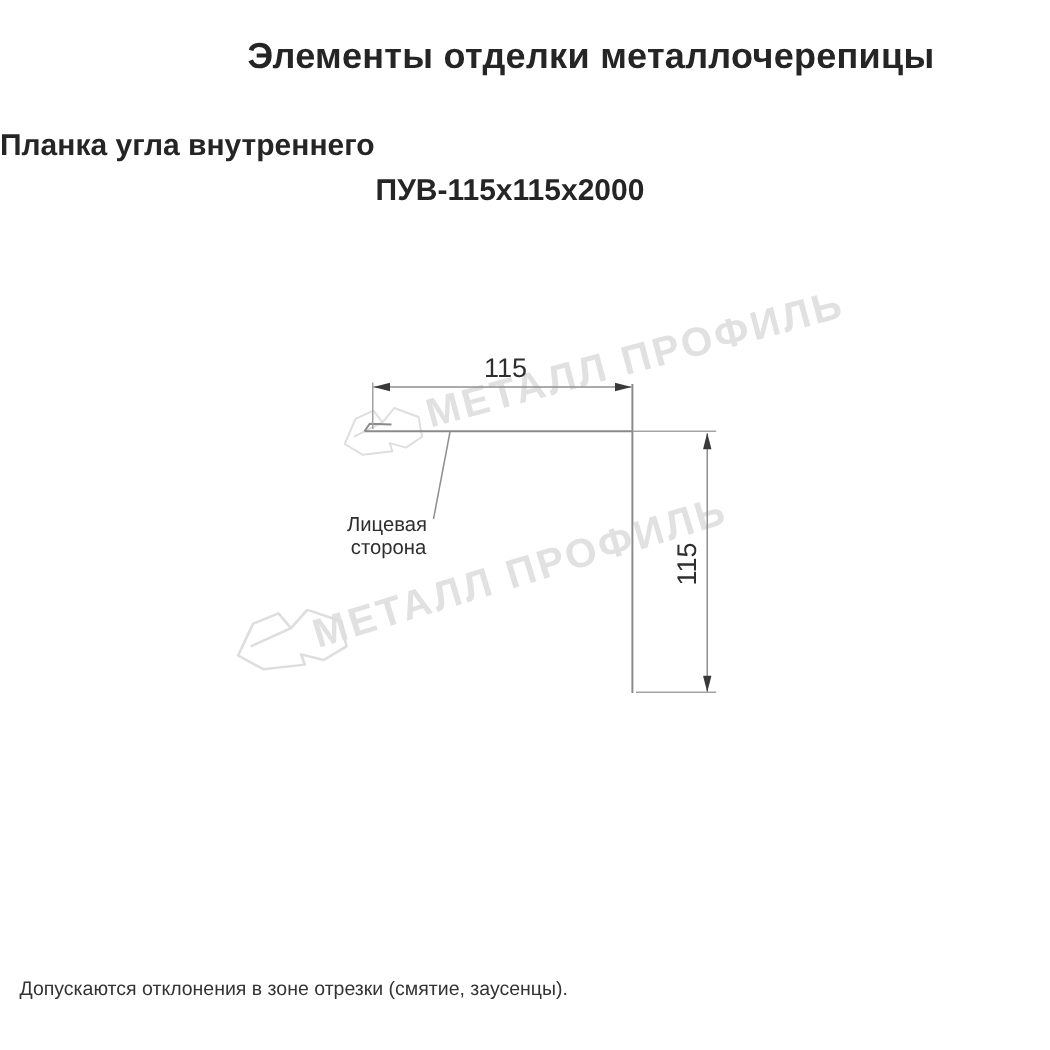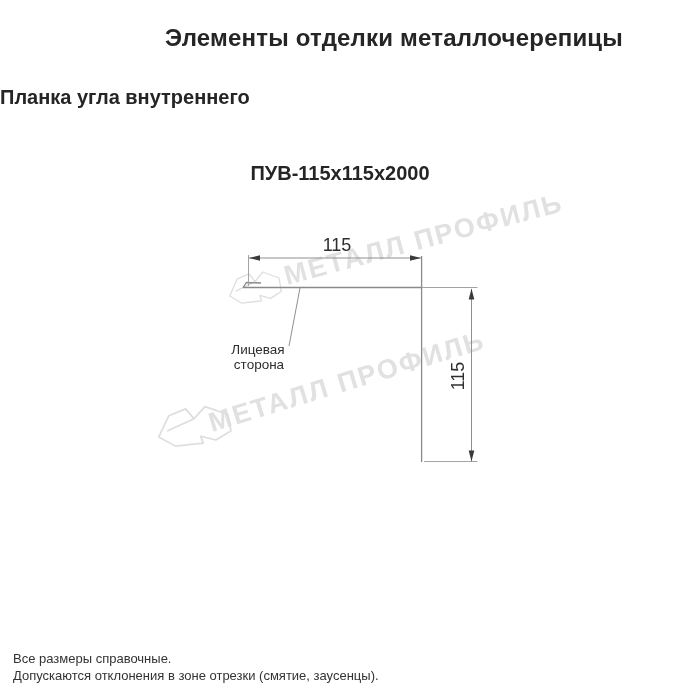--- a/index.html
+++ b/index.html
@@ -14,21 +14,21 @@
     text-align:center;font-size:24px;font-weight:bold;color:#252525;
     letter-spacing:0.2px;
     padding-left:44px;
   }
   .product-name{
     position:absolute;top:86px;left:0;width:680px;
     text-align:left;font-size:20px;font-weight:bold;color:#252525;
   }
   .product-code{
     position:absolute;top:116px;left:0;width:680px;
-    text-align:center;font-size:20px;font-weight:bold;color:#252525;margin-top:46px;
+    text-align:center;font-size:20px;font-weight:bold;color:#252525;
   }
   svg.drawing{position:absolute;left:0;top:0;width:700px;height:700px;}
   .wm-text{
     fill:#e1e1e1;
     font-size:27px;
     font-weight:bold;
     letter-spacing:2px;
   }
   .wm-logo{fill:none;stroke:#dedede;stroke-width:2.2;stroke-linejoin:round;}
   .profile-line{stroke:#8a8a8a;stroke-width:1.3;fill:none;}
@@ -92,15 +92,14 @@
   </g>
 
   <g>
     <path class="leader-line" d="M300,288 L289,346"></path>
     <text class="face-text" x="258" y="354" text-anchor="middle">Лицевая</text>
     <text class="face-text" x="259" y="369" text-anchor="middle">сторона</text>
   </g>
 </svg>
 
 <div class="footer">
-  <div>Все размеры справочные.</div>
   <div>Допускаются отклонения в зоне отрезки (смятие, заусенцы).</div>
 </div>
 
 </body></html>

